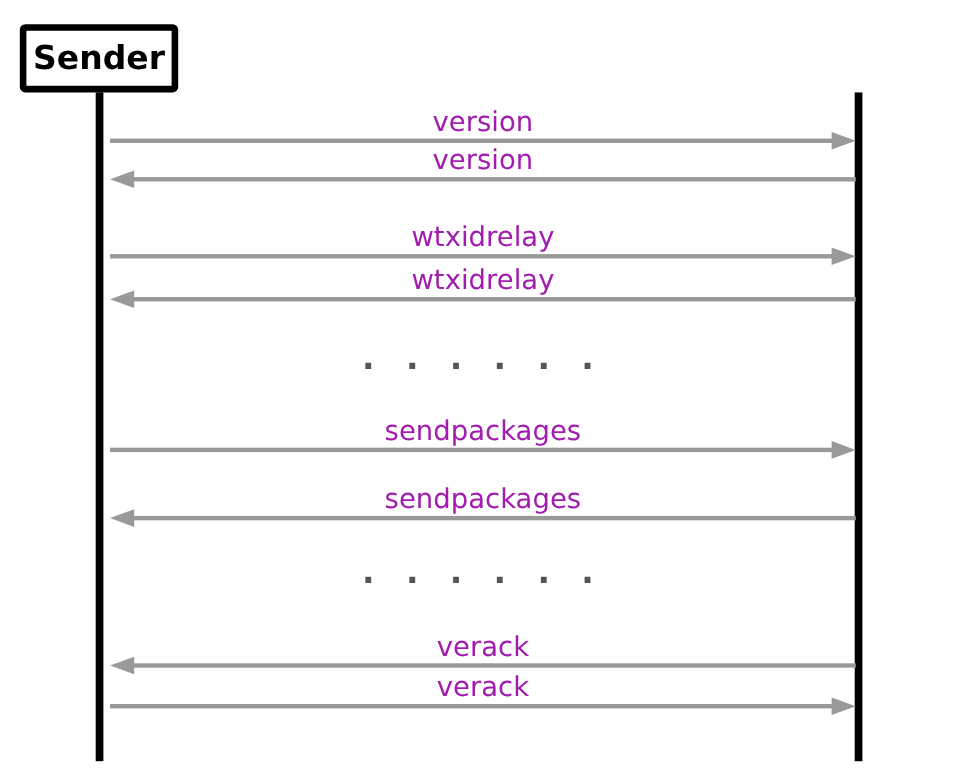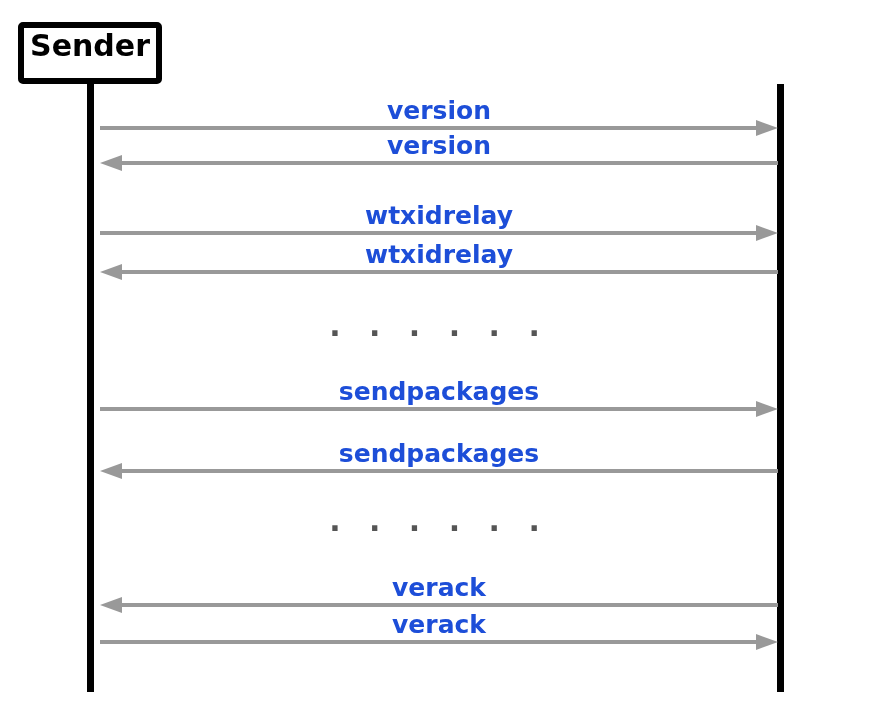--- a/index.html
+++ b/index.html
@@ -17,20 +17,21 @@
     height: 708px;
     background: #ffffff;
   }
   .actor-box {
     position: absolute;
     box-sizing: border-box;
     border: 6px solid #000000;
     border-radius: 5px;
     background: #ffffff;
     display: flex;
+    align-items: center;
     justify-content: center;
     font-size: 30px;
     font-weight: bold;
     color: #000000;
     z-index: 3;
   }
   .actor-sender   { left: 18px;  top: 22px; width: 144px; height: 62px; }
   .actor-receiver { left: 697px; top: 22px; width: 166px; height: 60px; }
   .lifeline {
     position: absolute;
@@ -49,22 +50,22 @@
     height: 4px;
     z-index: 2;
   }
   .msg-label {
     position: absolute;
     left: 0;
     right: 0;
     bottom: 7px;
     text-align: center;
     font-size: 25px;
-    font-weight: bold;
-    color: #1d4ed8;
+    font-weight: normal;
+    color: #a21caf;
     line-height: 1;
     white-space: nowrap;
   }
   .msg-line {
     position: absolute;
     top: 0;
     height: 4px;
     background: #999999;
   }
   .msg.dir-right .msg-line { left: 0; width: 658px; }

